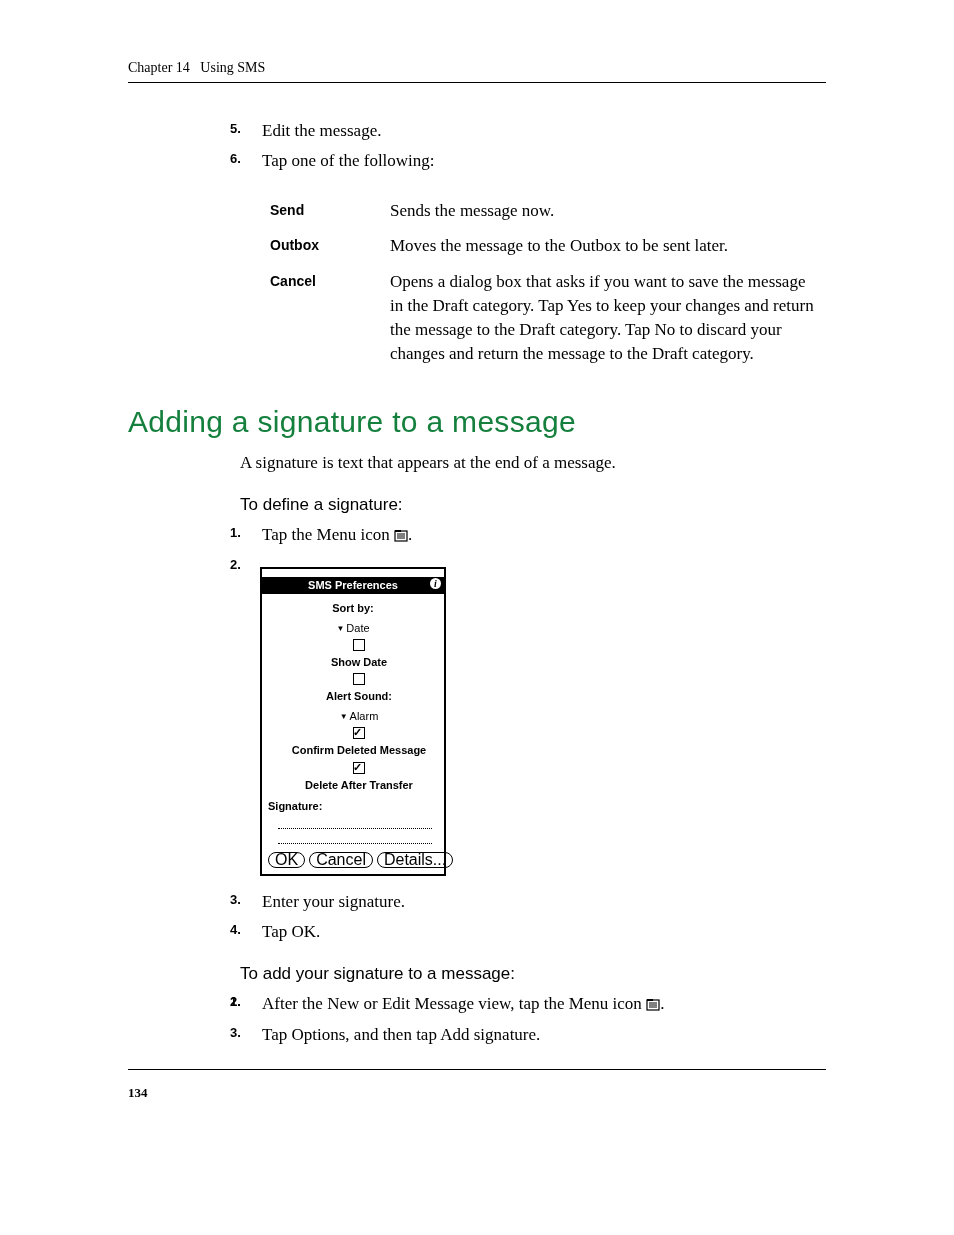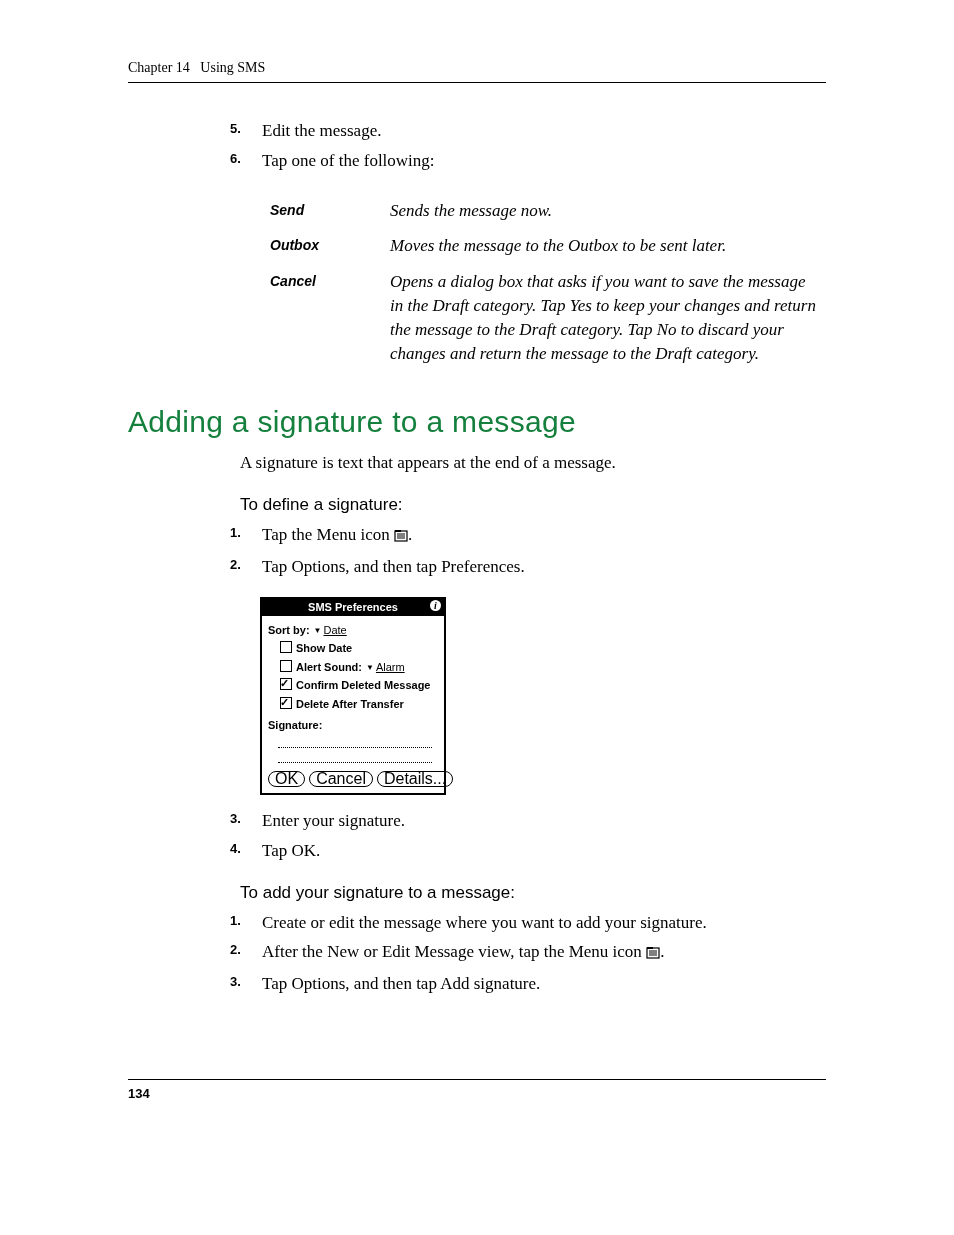--- a/index.html
+++ b/index.html
@@ -49,21 +49,20 @@
     font-size: 13px;
   }
   table.opt {
     border-collapse: collapse;
     margin: 20px 0 30px 20px;
     font-size: 17px;
   }
   table.opt td {
     vertical-align: top;
     padding: 6px 10px;
-    font-style: italic;
   }
   table.opt td.term {
     font-family: Arial, Helvetica, sans-serif;
     font-weight: bold;
     font-size: 14px;
     width: 100px;
     padding-top: 8px;
   }
   h2.section {
     font-family: "Arial Narrow", "Helvetica Condensed", Arial, sans-serif;
@@ -99,20 +98,21 @@
     background: #fff;
   }
   .palm .titlebar {
     background: #000;
     color: #fff;
     font-weight: bold;
     text-align: center;
     padding: 1px 4px;
     position: relative;
     font-size: 11px;
+    margin-top: 8px;
   }
   .palm .titlebar .info {
     position: absolute;
     right: 3px;
     top: 1px;
     width: 11px;
     height: 11px;
     border-radius: 50%;
     background: #fff;
     color: #000;
@@ -121,25 +121,27 @@
     line-height: 11px;
     text-align: center;
     font-style: italic;
     font-family: Georgia, serif;
   }
   .palm .body {
     padding: 4px 6px 6px 6px;
   }
   .palm .row {
     display: flex;
+    align-items: center;
     gap: 4px;
     margin: 3px 0;
     font-weight: bold;
-  }
-  .palm .row .label-norm { font-weight: normal; text-decoration: underline; }
+    flex-direction: column;
+  }
+  .palm .row .label-norm { font-weight: normal; }
   .palm .indent { margin-left: 12px; }
   .palm .tri::before {
     content: "\25BC";
     font-size: 8px;
     margin: 0 2px 0 0;
     display: inline-block;
     position: relative;
     top: -1px;
   }
   .palm .checkbox {
@@ -179,25 +181,25 @@
     font-size: 16px;
     line-height: 14px;
     height: 14px;
     font-weight: normal;
   }
 
   .page-number {
     position: absolute;
     left: 128px;
     bottom: 40px;
-    font-family: Liberation Sans, sans-serif;
+    font-family: Liberation Serif, serif;
     font-weight: bold;
     font-size: 13px;
     border-top: 1px solid #000;
-    padding-top: 6px;
+    padding-top: 15px;
     width: 698px;
   }
 </style>
 </head>
 <body>
 
 <div class="page">
 
   <div class="running-header">
     <span>Chapter 14</span>&nbsp;&nbsp;&nbsp;<span>Using SMS</span>
@@ -243,21 +245,20 @@
         <span>Tap the Menu icon </span><span class="menu-icon"><svg width="14" height="12" viewBox="0 0 14 12">
               <rect x="1" y="1" width="12" height="10" fill="none" stroke="#000" stroke-width="1.2"></rect>
               <line x1="3" y1="4" x2="11" y2="4" stroke="#000" stroke-width="1"></line>
               <line x1="3" y1="6" x2="11" y2="6" stroke="#000" stroke-width="1"></line>
               <line x1="3" y1="8" x2="11" y2="8" stroke="#000" stroke-width="1"></line>
               <rect x="1" y="0" width="6" height="2" fill="#000"></rect>
             </svg></span><span>.</span>
       </li>
       <li>
         <span class="step-num">2.</span>
-        <span>Tap Options, and then tap Preferences.</span>
       </li>
     </ol>
 
     <div class="palm">
       <div class="titlebar">
         <span>SMS Preferences</span>
         <span class="info">i</span>
       </div>
       <div class="body">
         <div class="row">
@@ -300,21 +301,20 @@
       <li>
         <span class="step-num">4.</span>
         <span>Tap OK.</span>
       </li>
     </ol>
 
     <h4 class="subhead">To add your signature to a message:</h4>
     <ol class="steps">
       <li>
         <span class="step-num">1.</span>
-        <span>Create or edit the message where you want to add your signature.</span>
       </li>
       <li>
         <span class="step-num">2.</span>
         <span>After the New or Edit Message view, tap the Menu icon </span><span class="menu-icon"><svg width="14" height="12" viewBox="0 0 14 12">
               <rect x="1" y="1" width="12" height="10" fill="none" stroke="#000" stroke-width="1.2"></rect>
               <line x1="3" y1="4" x2="11" y2="4" stroke="#000" stroke-width="1"></line>
               <line x1="3" y1="6" x2="11" y2="6" stroke="#000" stroke-width="1"></line>
               <line x1="3" y1="8" x2="11" y2="8" stroke="#000" stroke-width="1"></line>
               <rect x="1" y="0" width="6" height="2" fill="#000"></rect>
             </svg></span><span>.</span>

